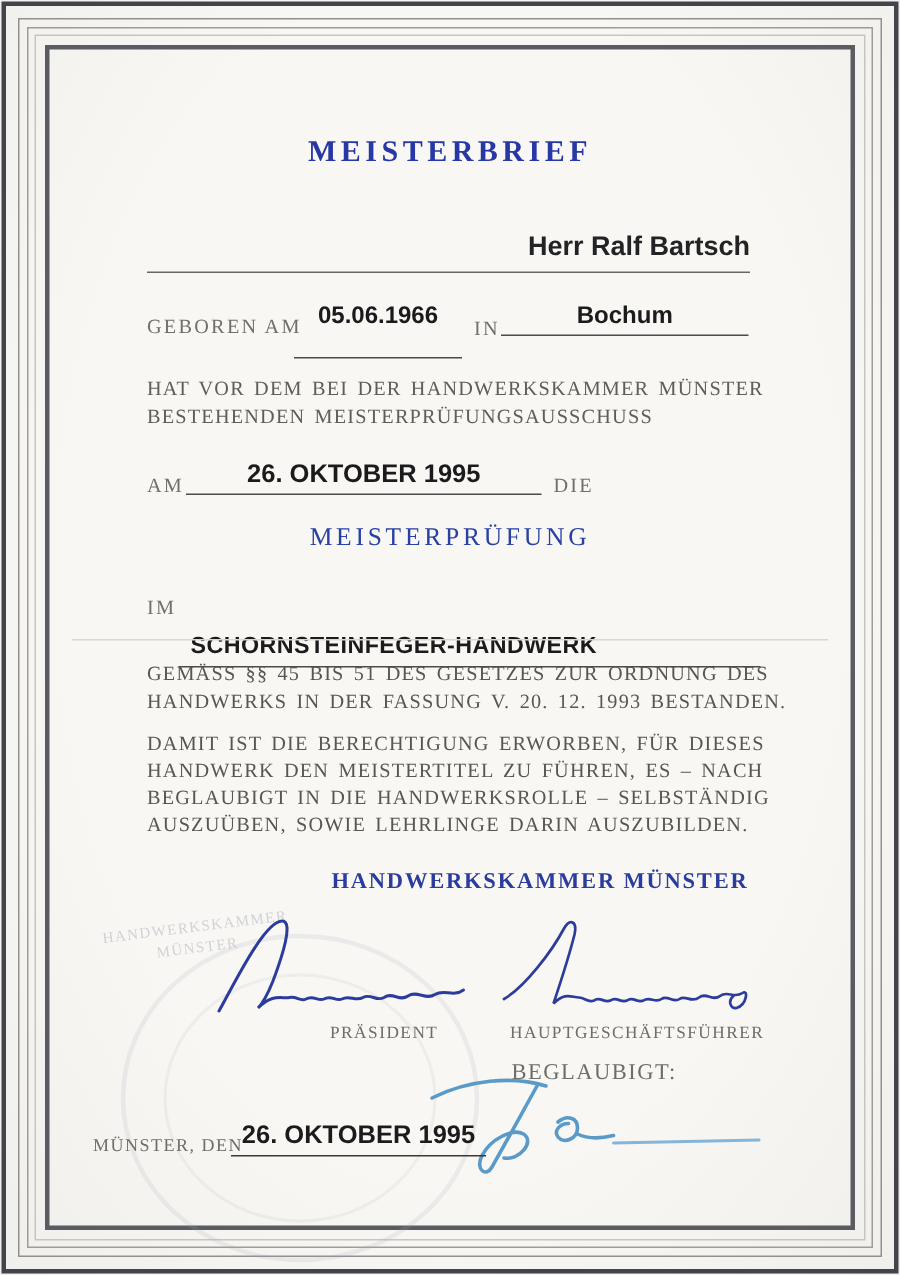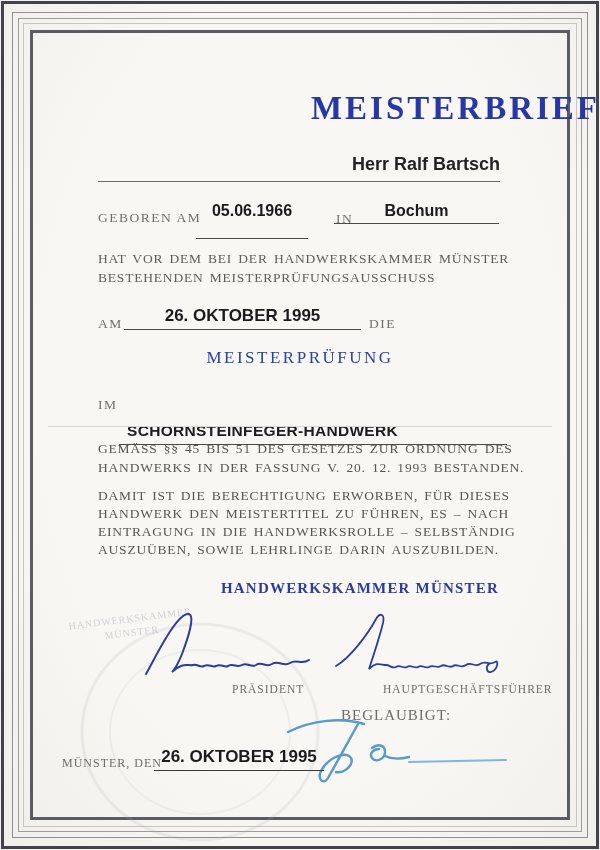--- a/index.html
+++ b/index.html
@@ -11,22 +11,22 @@
   }
   
   .f1 { position:absolute; inset:1px;  border:3px solid #43434b; pointer-events:none; }
   .f2 { position:absolute; inset:12px; border:1px solid #90908e; pointer-events:none; }
   .f3 { position:absolute; inset:18px; border:1px solid #9c9c9a; pointer-events:none; }
   .f4 { position:absolute; inset:23px; border:1px solid #c6c5c1; pointer-events:none; }
   .f5 { position:absolute; inset:30px; border:3px solid #5b5b62; pointer-events:none; }
 
   .abs { position:absolute; }
   .title {
-    left:0; right:0; top:90px; text-align:right;
-    font-size:33px; font-weight:bold; letter-spacing:3px; color:#2737a6;
+    left:0; right:0; top:90px; text-align:center;
+    font-size:20px; font-weight:bold; letter-spacing:3px; color:#2737a6;
   }
   .holder {
     left:98px; top:154px; width:402px; text-align:right;
     font-family:"Liberation Sans", sans-serif; font-weight:bold; font-size:18px;
     color:#232325; padding-bottom:6px; border-bottom:1px solid #6a6965;
   }
   .lbl {
     font-size:13.5px; letter-spacing:1.5px; color:#716f69; white-space:nowrap;
   }
   .field {
@@ -65,42 +65,42 @@
   <div class="f3"></div>
   <div class="f4"></div>
   <div class="f5"></div>
 
   <div class="abs title">MEISTERBRIEF</div>
 
   <div class="abs holder">Herr Ralf Bartsch</div>
 
   <div class="abs lbl" style="left:98px; top:210px;">GEBOREN AM</div>
   <div class="abs field" style="left:196px; top:202px; width:112px; font-size:16px; padding-bottom:18px;">05.06.1966</div>
-  <div class="abs lbl" style="left:316px; top:211px;margin-left:20px;">IN</div>
+  <div class="abs lbl" style="left:316px; top:211px;">IN</div>
   <div class="abs field" style="left:334px; top:202px; width:165px; font-size:16px; padding-bottom:3px;">Bochum</div>
 
   <div class="abs para" style="left:98px; top:250px;">HAT VOR DEM BEI DER HANDWERKSKAMMER MÜNSTER
 BESTEHENDEN MEISTERPRÜFUNGSAUSSCHUSS</div>
 
   <div class="abs lbl" style="left:98px; top:316px;">AM</div>
   <div class="abs field" style="left:124px; top:306px; width:237px; font-size:17px; padding-bottom:3px;">26. OKTOBER 1995</div>
   <div class="abs lbl" style="left:369px; top:316px;">DIE</div>
 
   <div class="abs examtitle">MEISTERPRÜFUNG</div>
 
   <div class="abs lbl" style="left:98px; top:397px;">IM</div>
   <div class="abs field" style="left:119px; top:390px; width:380px; font-size:15.5px; text-align:left; padding:0 0 4px 8px; letter-spacing:0.3px;margin-top:32px;">SCHORNSTEINFEGER-HANDWERK</div>
 
   <div class="abs sep" style="left:48px; top:426px; width:504px;"></div>
 
   <div class="abs para" style="left:98px; top:440px; color:#57564f;">GEMÄSS §§ 45 BIS 51 DES GESETZES ZUR ORDNUNG DES
 HANDWERKS IN DER FASSUNG V. 20. 12. 1993 BESTANDEN.</div>
   <div class="abs para" style="left:98px; top:487px; line-height:18px; color:#57564f;">DAMIT IST DIE BERECHTIGUNG ERWORBEN, FÜR DIESES
 HANDWERK DEN MEISTERTITEL ZU FÜHREN, ES – NACH
-EINTRAGUNG IN DIE HANDWERKSROLLE – SELBSTÄNDIG
+BEGLAUBIGT IN DIE HANDWERKSROLLE – SELBSTÄNDIG
 AUSZUÜBEN, SOWIE LEHRLINGE DARIN AUSZUBILDEN.</div>
 
   <div class="abs issuer">HANDWERKSKAMMER MÜNSTER</div>
 
   <div class="abs stamp">HANDWERKSKAMMER
 MÜNSTER</div>
   <svg class="abs" style="left:75px; top:620px;" width="250" height="225" viewBox="0 0 250 225">
     <ellipse cx="125" cy="112" rx="118" ry="108" fill="none" stroke="rgba(165,168,188,0.16)" stroke-width="3"></ellipse>
     <ellipse cx="125" cy="112" rx="90" ry="82" fill="none" stroke="rgba(165,168,188,0.12)" stroke-width="2"></ellipse>
   </svg>
@@ -113,22 +113,22 @@
   </svg>
 
   <svg class="abs" style="left:328px; top:612px;" width="178" height="74" viewBox="0 0 178 74">
     <path d="M8,54 C22,46 40,22 48,7 C52,0 57,2 55,11 C51,27 45,45 41,57
              C49,49 53,53 58,53 C62,53 64,57 68,55 C72,52 75,57 79,55
              C83,52 86,57 90,55 C94,52 97,57 101,55 C105,52 109,57 113,54
              C117,51 121,57 125,54 C129,51 133,57 138,53 C143,49 147,56 152,52
              C157,48 161,54 167,50 C171,47 170,58 163,60 C159,61 157,55 161,52" fill="none" stroke="#2c3c9c" stroke-width="1.8" stroke-linecap="round"></path>
   </svg>
 
-  <div class="abs smalllbl" style="left:220px; top:683px;margin-left:12px;">PRÄSIDENT</div>
-  <div class="abs smalllbl" style="left:340px; top:683px;margin-left:43px;">HAUPTGESCHÄFTSFÜHRER</div>
+  <div class="abs smalllbl" style="left:220px; top:683px;">PRÄSIDENT</div>
+  <div class="abs smalllbl" style="left:340px; top:683px;">HAUPTGESCHÄFTSFÜHRER</div>
 
   <div class="abs smalllbl" style="left:341px; top:707px; font-size:15px;">BEGLAUBIGT:</div>
   <svg class="abs" style="left:284px; top:714px;" width="132" height="78" viewBox="0 0 132 78">
     <path d="M4,18 C28,6 58,3 80,10
              M74,10 C64,28 52,50 44,64 C40,71 33,66 37,57 C43,45 58,38 65,42 C73,47 62,60 52,58
              M88,34 C94,29 101,31 101,38 C101,45 92,49 88,44 C85,40 89,35 95,35
              M101,42 C109,46 117,45 125,43" fill="none" stroke="#5a9ac9" stroke-width="2.4" stroke-linecap="round"></path>
   </svg>
   <div class="abs blueline" style="left:408px; top:760px; width:99px;"></div>
 

